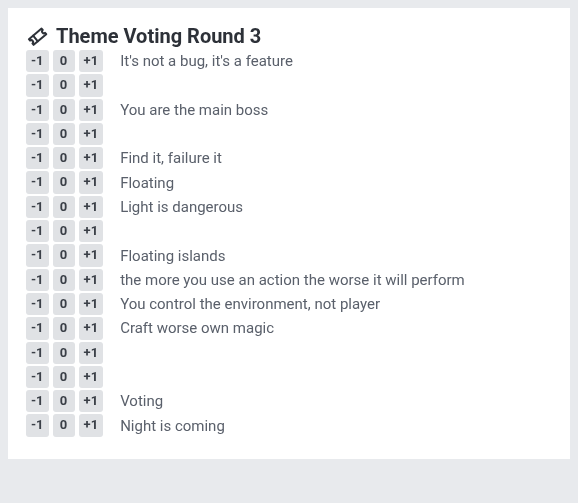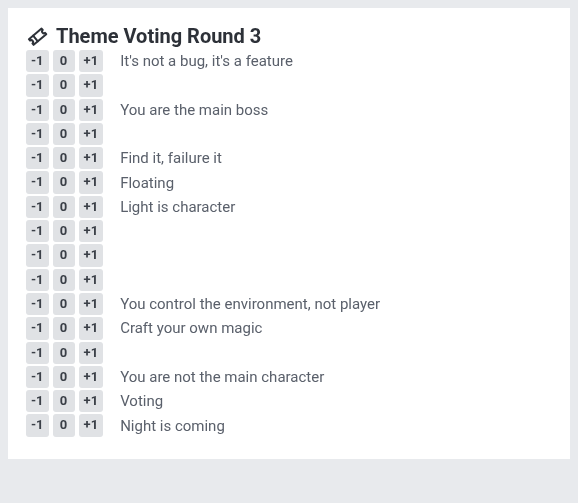--- a/index.html
+++ b/index.html
@@ -126,73 +126,74 @@
           <button class="vote-btn">+1</button>
         </div>
         <span class="theme-label">Floating</span>
       </div>
       <div class="vote-row">
         <div class="vote-buttons">
           <button class="vote-btn">-1</button>
           <button class="vote-btn">0</button>
           <button class="vote-btn">+1</button>
         </div>
-        <span class="theme-label">Light is character</span>
-      </div>
-      <div class="vote-row">
-        <div class="vote-buttons">
-          <button class="vote-btn">-1</button>
-          <button class="vote-btn">0</button>
-          <button class="vote-btn">+1</button>
-        </div>
-      </div>
-      <div class="vote-row">
-        <div class="vote-buttons">
-          <button class="vote-btn">-1</button>
-          <button class="vote-btn">0</button>
-          <button class="vote-btn">+1</button>
-        </div>
-      </div>
-      <div class="vote-row">
-        <div class="vote-buttons">
-          <button class="vote-btn">-1</button>
-          <button class="vote-btn">0</button>
-          <button class="vote-btn">+1</button>
-        </div>
+        <span class="theme-label">Light is dangerous</span>
+      </div>
+      <div class="vote-row">
+        <div class="vote-buttons">
+          <button class="vote-btn">-1</button>
+          <button class="vote-btn">0</button>
+          <button class="vote-btn">+1</button>
+        </div>
+      </div>
+      <div class="vote-row">
+        <div class="vote-buttons">
+          <button class="vote-btn">-1</button>
+          <button class="vote-btn">0</button>
+          <button class="vote-btn">+1</button>
+        </div>
+        <span class="theme-label">Floating islands</span>
+      </div>
+      <div class="vote-row">
+        <div class="vote-buttons">
+          <button class="vote-btn">-1</button>
+          <button class="vote-btn">0</button>
+          <button class="vote-btn">+1</button>
+        </div>
+        <span class="theme-label">the more you use an action the worse it will perform</span>
       </div>
       <div class="vote-row">
         <div class="vote-buttons">
           <button class="vote-btn">-1</button>
           <button class="vote-btn">0</button>
           <button class="vote-btn">+1</button>
         </div>
         <span class="theme-label">You control the environment, not player</span>
       </div>
       <div class="vote-row">
         <div class="vote-buttons">
           <button class="vote-btn">-1</button>
           <button class="vote-btn">0</button>
           <button class="vote-btn">+1</button>
         </div>
-        <span class="theme-label">Craft your own magic</span>
-      </div>
-      <div class="vote-row">
-        <div class="vote-buttons">
-          <button class="vote-btn">-1</button>
-          <button class="vote-btn">0</button>
-          <button class="vote-btn">+1</button>
-        </div>
-      </div>
-      <div class="vote-row">
-        <div class="vote-buttons">
-          <button class="vote-btn">-1</button>
-          <button class="vote-btn">0</button>
-          <button class="vote-btn">+1</button>
-        </div>
-        <span class="theme-label">You are not the main character</span>
+        <span class="theme-label">Craft worse own magic</span>
+      </div>
+      <div class="vote-row">
+        <div class="vote-buttons">
+          <button class="vote-btn">-1</button>
+          <button class="vote-btn">0</button>
+          <button class="vote-btn">+1</button>
+        </div>
+      </div>
+      <div class="vote-row">
+        <div class="vote-buttons">
+          <button class="vote-btn">-1</button>
+          <button class="vote-btn">0</button>
+          <button class="vote-btn">+1</button>
+        </div>
       </div>
       <div class="vote-row">
         <div class="vote-buttons">
           <button class="vote-btn">-1</button>
           <button class="vote-btn">0</button>
           <button class="vote-btn">+1</button>
         </div>
         <span class="theme-label">Voting</span>
       </div>
       <div class="vote-row">

